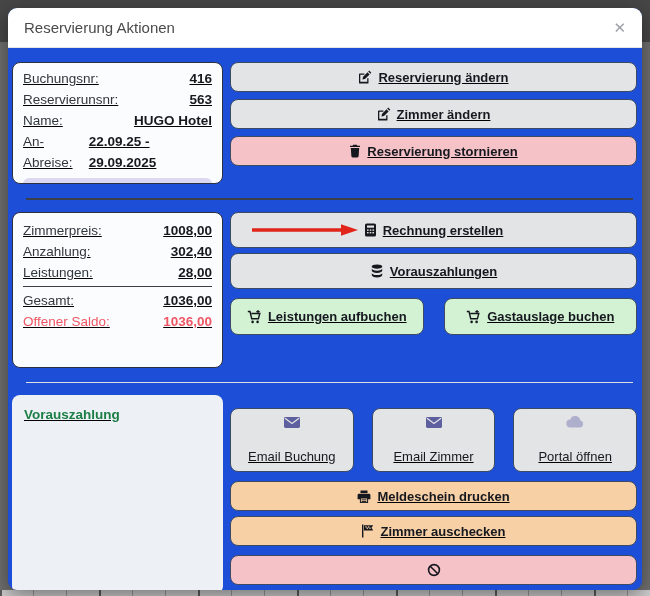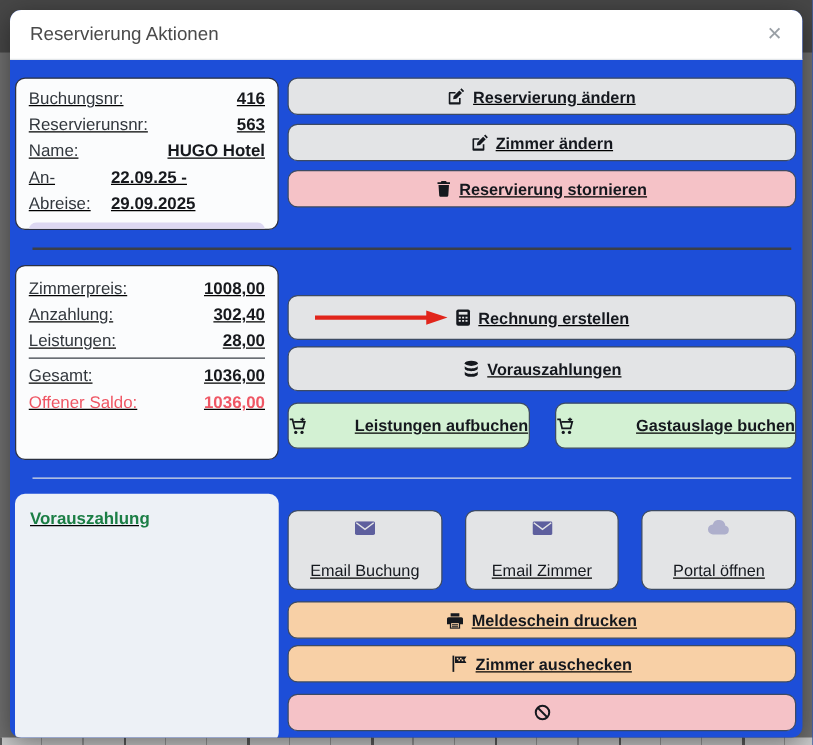--- a/index.html
+++ b/index.html
@@ -64,24 +64,24 @@
   .btn.green  { background:#d3f1d3; }
   .btn.orange { background:#f8d0a6; }
 
   .stack1 { height:104px; gap:7px; }
   .stack1 .btn { height:36px; }
 
   .hr-dark  { border:none; border-top:2px solid #3a3f49;  margin:14px 4px 12px 14px; }
   .hr-light { border:none; border-top:1px solid #dcdfe3; margin:14px 4px 12px 14px; }
 
   .stack2 .btn { height:36px; }
-  .btn-rechnung { margin-bottom:5px;margin-top:24px; }
+  .btn-rechnung { margin-bottom:5px; }
   .btn-voraus   { margin-bottom:9px; }
   .green-row { display:flex; gap:20px; }
-  .green-row .btn { height:37px; flex:1;justify-content:space-between; }
+  .green-row .btn { height:37px; flex:1; }
 
   .arrow-anno { position:absolute; left:20px; top:50%; transform:translateY(-50%); pointer-events:none; }
 
   .service-panel {
     height:199px; background:#edf1f6; border-radius:8px; padding:10px 12px;
   }
   .service-panel .kv-row { line-height:20px; }
   .service-panel .lbl { color:#2f9e53; }
   .service-panel .val { color:#1b7e45; font-weight:bold; }
 

